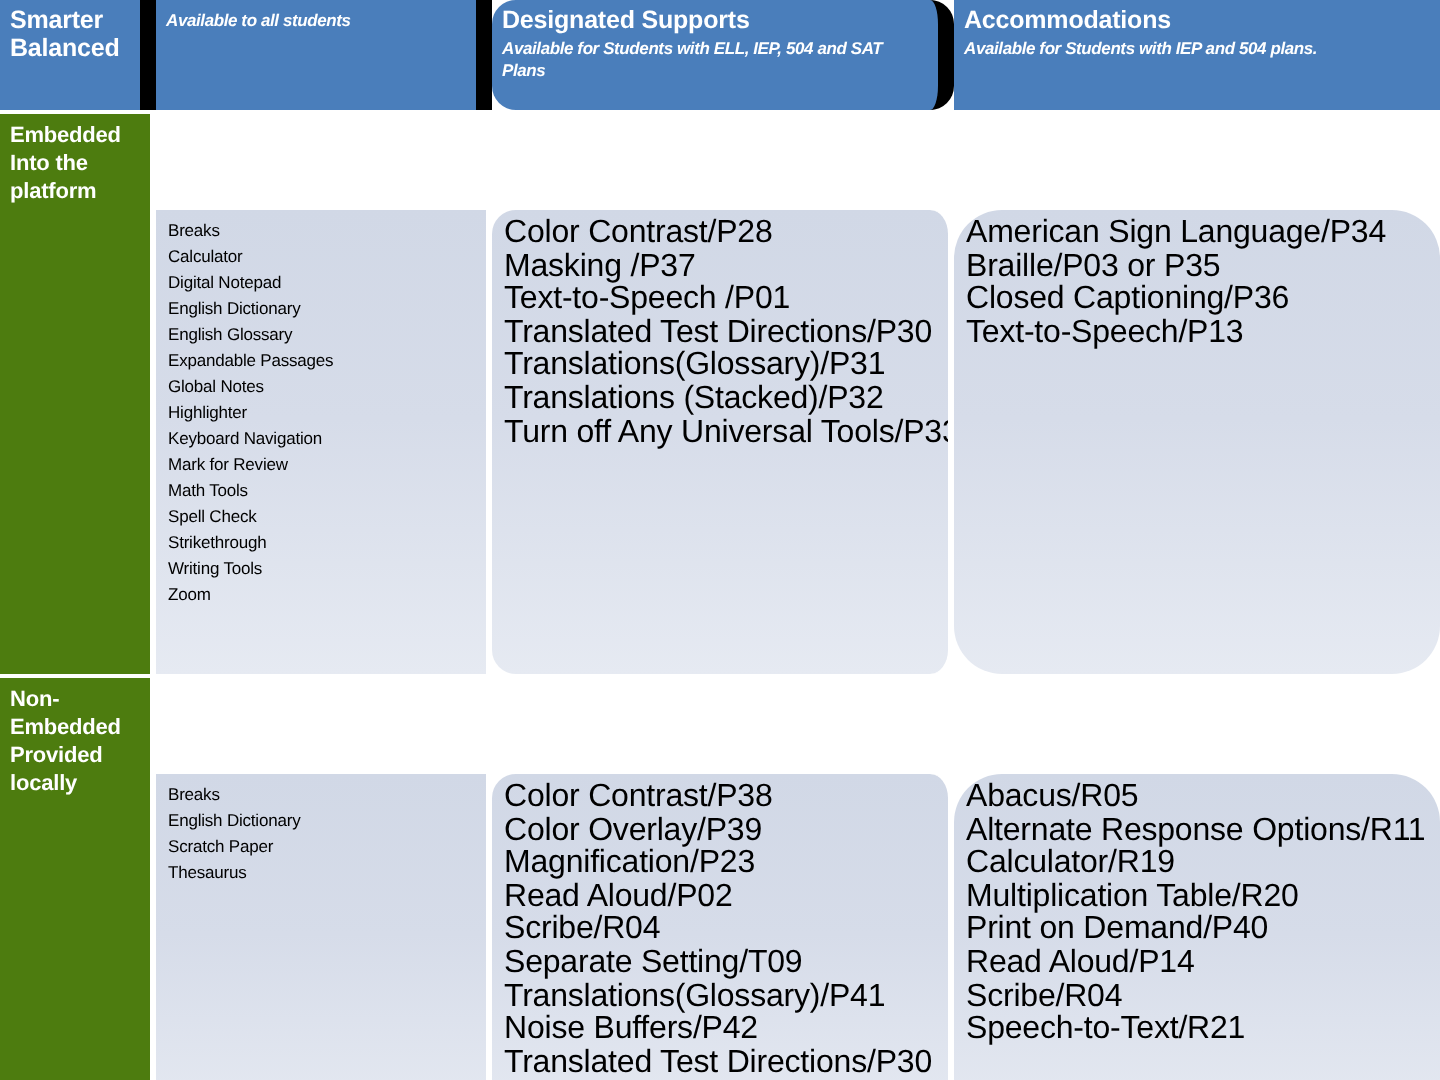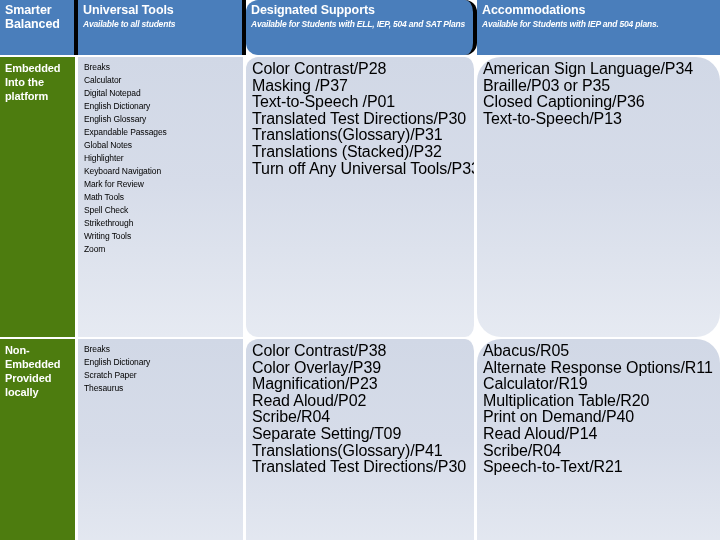--- a/index.html
+++ b/index.html
@@ -31,21 +31,21 @@
 
   
   .header-row {
     height: 55px;
   }
   .header-cell {
     background: #4a7ebb;
     color: #ffffff;
     box-sizing: border-box;
     padding: 3px 5px 0 5px;
-    border-right: 4px solid #000000;
+    border-right: 8px solid #000000;
     overflow: hidden;
   }
   .header-cell:last-child { border-right: none; }
 
   .hdr-title {
     font-size: 12.5px;
     font-weight: bold;
     line-height: 14px;
     letter-spacing: -0.1px;
     white-space: pre-line;
@@ -85,20 +85,21 @@
     letter-spacing: -0.1px;
   }
 
   .body-cell {
     box-sizing: border-box;
     background: linear-gradient(to bottom, #d1d8e6 0%, #d6dce9 45%, #e6eaf2 100%);
     border-right: 3px solid #ffffff;
     padding: 4px 6px 0 6px;
     overflow: hidden;
     color: #000000;
+    margin-top: 48px;
   }
   .body-cell:last-child { border-right: none; border-radius: 24px; }
 
   .item-list {
     list-style: none;
     margin: 0;
     padding: 0;
   }
   .item-list li {
     line-height: 13px;
@@ -130,21 +131,20 @@
 
   <div class="grid-row header-row">
 
     <div class="header-cell c1">
       <div class="hdr-title">Smarter
 Balanced</div>
       <div class="hdr-sub"></div>
     </div>
 
     <div class="header-cell c2">
-      <div class="hdr-title">Universal Tools</div>
       <div class="hdr-sub">Available to all students</div>
     </div>
 
     <div class="header-cell c3">
       <div class="hdr-title">Designated Supports</div>
       <div class="hdr-sub">Available for Students with ELL, IEP, 504 and SAT Plans</div>
     </div>
 
     <div class="header-cell c4">
       <div class="hdr-title">Accommodations</div>
@@ -226,20 +226,21 @@
 
     <div class="body-cell c3">
       <ul class="item-list large-items">
           <li>Color Contrast/P38</li>
           <li>Color Overlay/P39</li>
           <li>Magnification/P23</li>
           <li>Read Aloud/P02</li>
           <li>Scribe/R04</li>
           <li>Separate Setting/T09</li>
           <li>Translations(Glossary)/P41</li>
+          <li>Noise Buffers/P42</li>
           <li>Translated Test Directions/P30</li>
         </ul>
     </div>
 
     <div class="body-cell c4">
       <ul class="item-list large-items">
           <li>Abacus/R05</li>
           <li>Alternate Response Options/R11</li>
           <li>Calculator/R19</li>
           <li>Multiplication Table/R20</li>

